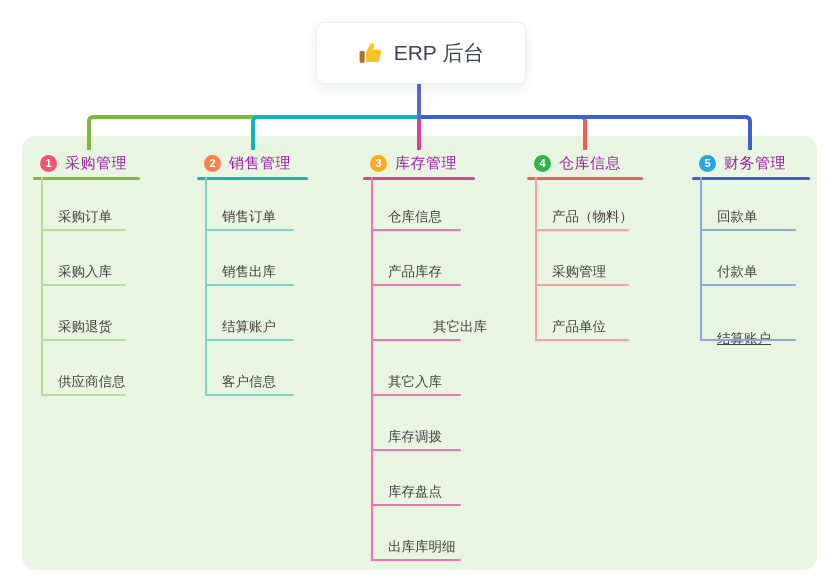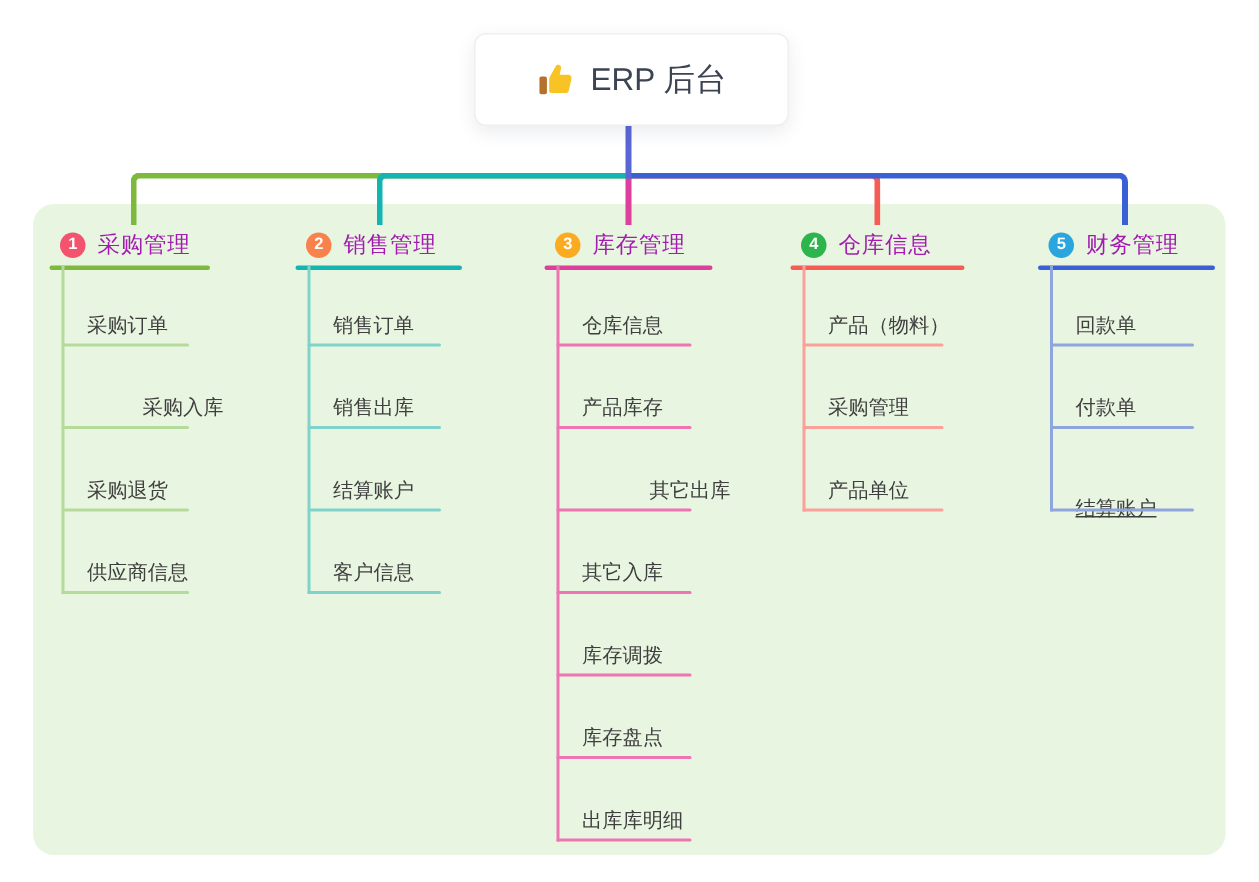--- a/index.html
+++ b/index.html
@@ -56,21 +56,21 @@
   <div id="branches">
       <div class="branch" style="left: 33px; width: 107px;">
     <div class="branch-header">
       <span class="badge" style="background: rgb(244, 83, 110);">1</span>
       <span class="branch-label">采购管理</span>
     </div>
     <div class="branch-underline" style="background: rgb(124, 185, 60);"></div>
     <div class="kid-line" style="background: rgb(181, 219, 155); height: 219px;"></div>
   <div class="kid-label" style="top: 208px;">采购订单</div>
         <div class="kid-underline" style="top: 229px; width: 85px; background: rgb(181, 219, 155);"></div>
-        <div class="kid-label" style="top: 263px; margin-left: 37px;">采购入库</div>
+        <div class="kid-label" style="top: 263px;">采购入库</div>
         <div class="kid-underline" style="top: 284px; width: 85px; background: rgb(181, 219, 155);"></div>
         <div class="kid-label" style="top: 318px;">采购退货</div>
         <div class="kid-underline" style="top: 339px; width: 85px; background: rgb(181, 219, 155);"></div>
         <div class="kid-label" style="top: 373px;">供应商信息</div>
         <div class="kid-underline" style="top: 394px; width: 85px; background: rgb(181, 219, 155);"></div>
       </div>
       <div class="branch" style="left: 197px; width: 111px;">
     <div class="branch-header">
       <span class="badge" style="background: rgb(249, 129, 75);">2</span>
       <span class="branch-label">销售管理</span>

